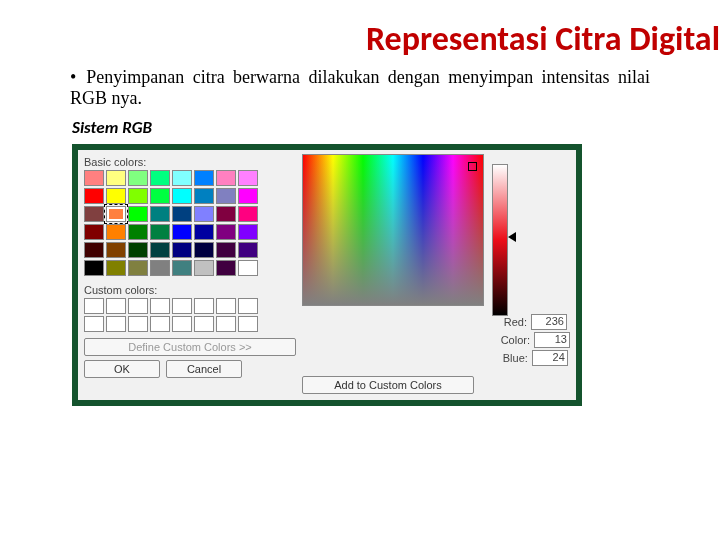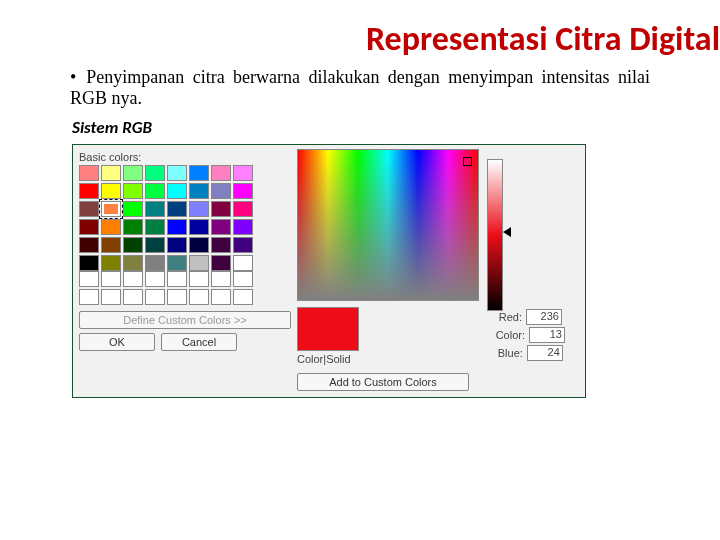--- a/index.html
+++ b/index.html
@@ -29,22 +29,22 @@
     margin: 2px 0 0 72px;
     font-size: 17px;
     font-weight: 700;
     color: #000;
     font-style: italic;
   }
   .picker-shell {
     margin: 6px 0 0 72px;
     width: 486px;
     background: #f1f1f1;
-    border: 1px solid #14532d;
-    padding: 4px 20px 6px 6px;
+    border: 6px solid #14532d;
+    padding: 4px 6px 6px 6px;
     font-family: Tahoma, Arial, sans-serif;
     font-size: 11px;
     color: #444;
     position: relative;
   }
   .cols { display: flex; }
   .left { width: 210px; }
   .right { flex: 1; padding-left: 8px; position: relative; }
   .sec-label { margin: 2px 0 2px 0; }
   .swatch-grid { display: grid; grid-template-columns: repeat(8, 20px); grid-auto-rows: 16px; gap: 2px; }
@@ -147,20 +147,21 @@
           <div class="sw" style="background: rgb(64, 0, 128);"></div>
           <div class="sw" style="background: rgb(0, 0, 0);"></div>
           <div class="sw" style="background: rgb(128, 128, 0);"></div>
           <div class="sw" style="background: rgb(128, 128, 64);"></div>
           <div class="sw" style="background: rgb(128, 128, 128);"></div>
           <div class="sw" style="background: rgb(64, 128, 128);"></div>
           <div class="sw" style="background: rgb(192, 192, 192);"></div>
           <div class="sw" style="background: rgb(64, 0, 64);"></div>
           <div class="sw" style="background: rgb(255, 255, 255);"></div>
         </div>
+      <div class="sec-label" style="margin-top:8px">Custom colors:</div>
       <div class="custom-grid" id="custom-grid">
           <div class="cw"></div>
           <div class="cw"></div>
           <div class="cw"></div>
           <div class="cw"></div>
           <div class="cw"></div>
           <div class="cw"></div>
           <div class="cw"></div>
           <div class="cw"></div>
           <div class="cw"></div>
@@ -178,24 +179,20 @@
         <div class="btn" style="width:54px">Cancel</div>
       </div>
     </div>
     <div class="right">
       <div class="spectrum">
         <div class="crosshair"></div>
       </div>
       <div class="lum-strip"></div>
       <div class="lum-arrow"></div>
       <div class="preview-block">
-        <div>
-          <div class="preview-sw"></div>
-          <div class="preview-lbl">Color|Solid</div>
-        </div>
         <div class="num-fields">
           <div class="num-row">
             <span class="num-label">Red:</span>
             <span class="num-input">236</span>
           </div>
           <div class="num-row">
             <span class="num-label">Color:</span>
             <span class="num-input">13</span>
           </div>
           <div class="num-row">

